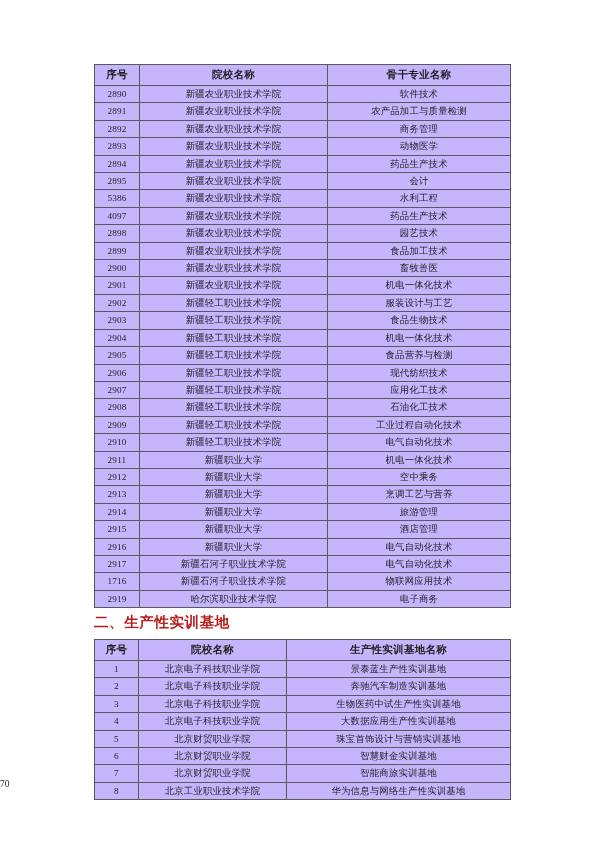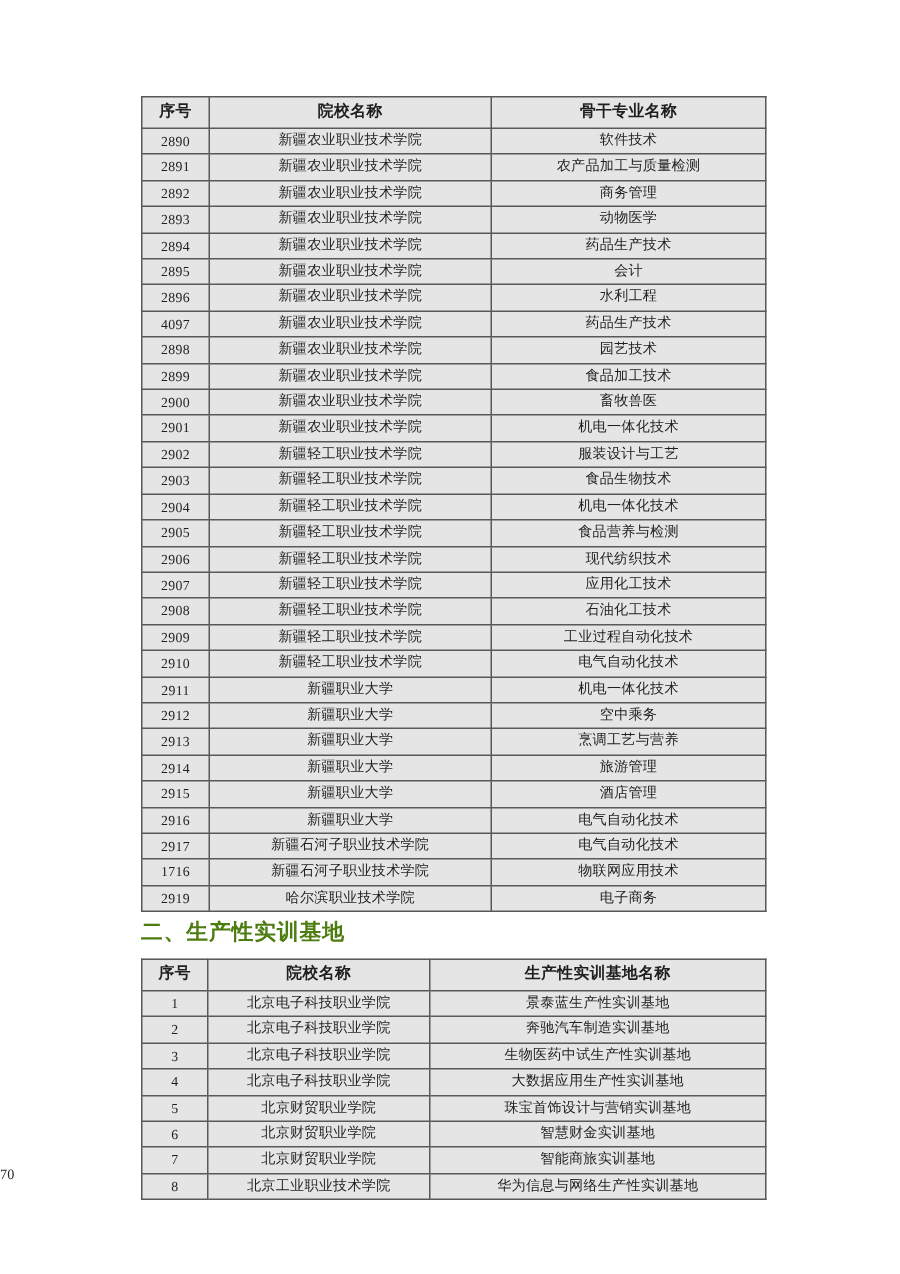--- a/index.html
+++ b/index.html
@@ -21,21 +21,21 @@
     left: 0; top: 0;
     width: 600px;
     height: 849px;
   }
 
   
   .doc-table {
     position: absolute;
     border-collapse: collapse;
     table-layout: fixed;
-    background: #e5e5e5;
+    background: #c4b5fd;
   }
   .doc-table td, .doc-table th {
     border: 1px solid #595959;
     padding: 0;
     text-align: center;
     vertical-align: middle;
     font-weight: normal;
     color: #1f1f1f;
     white-space: nowrap;
     overflow: hidden;
@@ -81,21 +81,21 @@
   
   .section-heading {
     position: absolute;
     left: 94px;
     top: 613px;
     font-family: "Liberation Sans", "DejaVu Sans", sans-serif;
     font-weight: bold;
     font-size: 14.5px;
     line-height: 18px;
     letter-spacing: 0.6px;
-    color: #4d7c0f;
+    color: #b91c1c;
     white-space: nowrap;
   }
 
   
   .page-number {
     position: absolute;
     left: 0;
     top: 779px;
     width: 600px;
     font-size: 9.5px;
@@ -146,21 +146,21 @@
           <td class="col-idx">2894</td>
           <td>新疆农业职业技术学院</td>
           <td>药品生产技术</td>
         </tr>
         <tr>
           <td class="col-idx">2895</td>
           <td>新疆农业职业技术学院</td>
           <td>会计</td>
         </tr>
         <tr>
-          <td class="col-idx">2896</td>
+          <td class="col-idx">5386</td>
           <td>新疆农业职业技术学院</td>
           <td>水利工程</td>
         </tr>
         <tr>
           <td class="col-idx">4097</td>
           <td>新疆农业职业技术学院</td>
           <td>药品生产技术</td>
         </tr>
         <tr>
           <td class="col-idx">2898</td>

